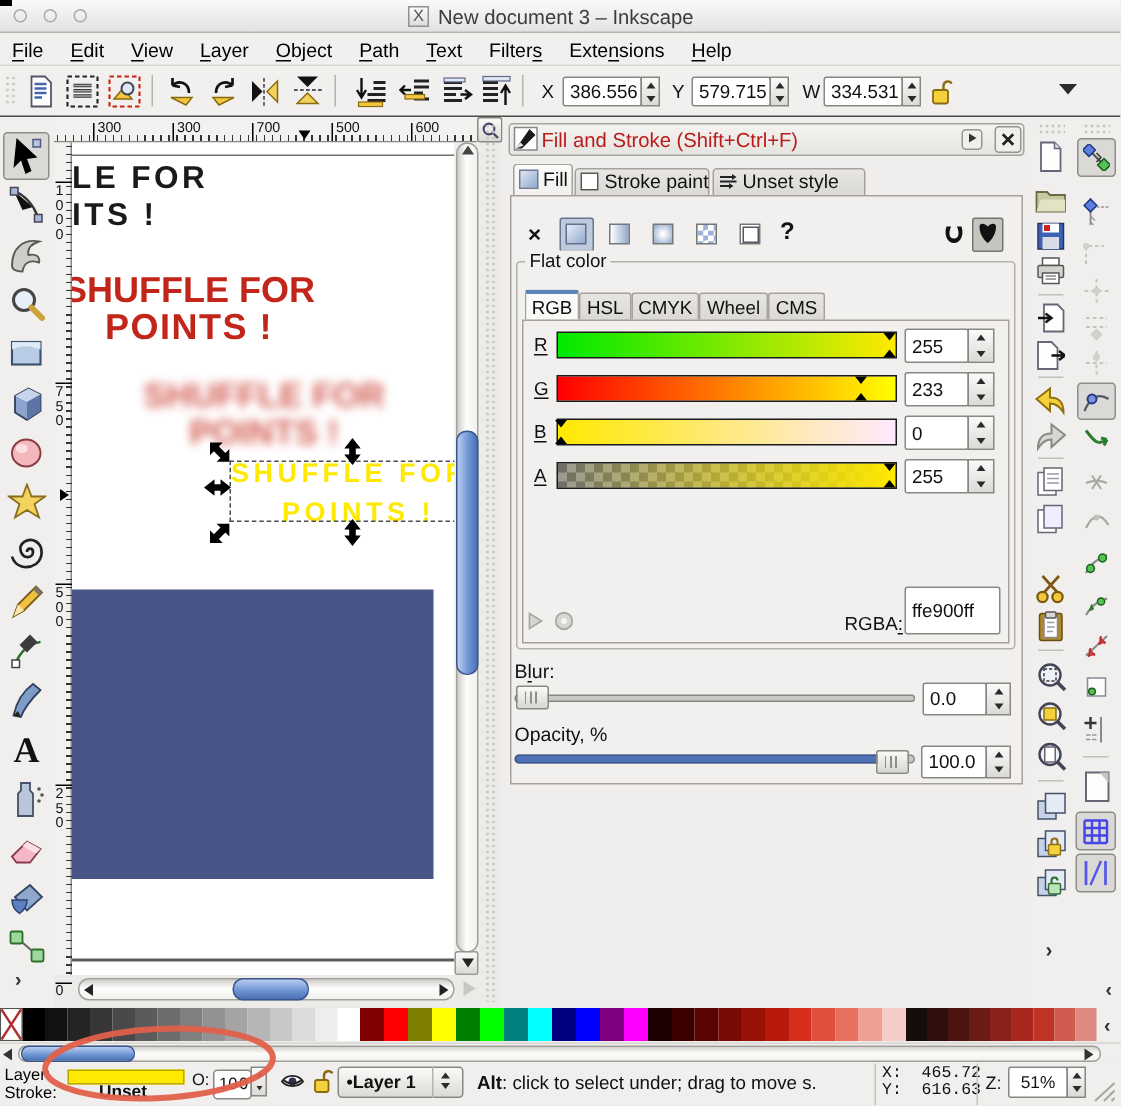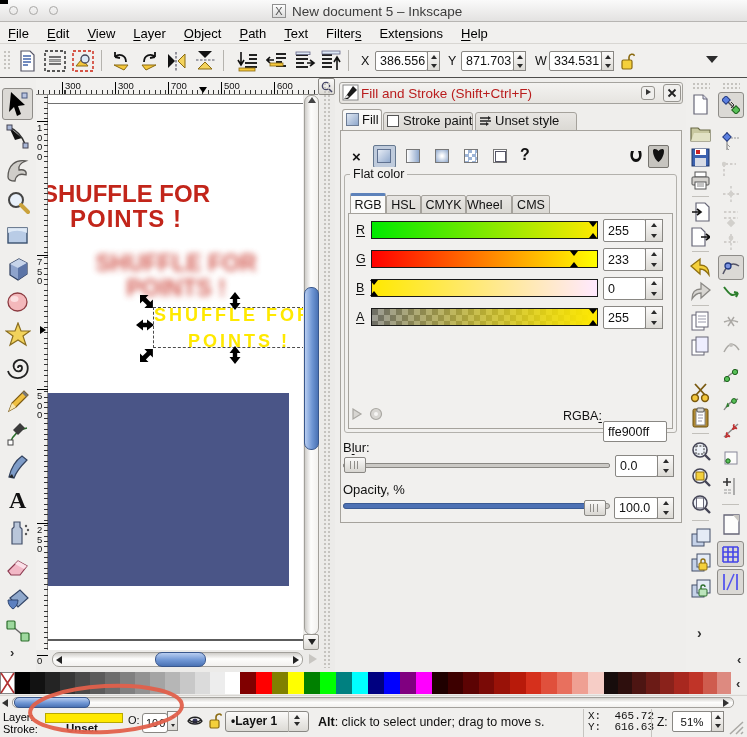--- a/index.html
+++ b/index.html
@@ -15,21 +15,21 @@
 u{text-decoration:underline;text-underline-offset:2px}
 </style></head>
 <body>
 
 <div class="ab" style="left:0;top:0;width:747px;height:22px;background:linear-gradient(#fafafa,#e3e2e1);border-bottom:1px solid #b7b5b2"></div>
 <div class="ab" style="left:0;top:0;width:8px;height:4px;background:#000"></div>
 <div class="ab" style="left:9px;top:6px;width:9px;height:9px;border:1px solid #a9a8a6;border-radius:50%"></div>
 <div class="ab" style="left:29px;top:6px;width:9px;height:9px;border:1px solid #a9a8a6;border-radius:50%"></div>
 <div class="ab" style="left:49px;top:6px;width:9px;height:9px;border:1px solid #a9a8a6;border-radius:50%"></div>
 <div class="ab" style="left:272px;top:4px;width:14px;height:14px;background:linear-gradient(#fdfdfd,#dcdcdc);border:1px solid #909090;color:#555;font-size:11px;text-align:center;line-height:13px">X</div>
-<div class="ab" style="left:292px;top:4px;font-size:13.5px;color:#3c3c3c">New document 5 – Inkscape</div>
+<div class="ab" style="left:292px;top:4px;font-size:13.5px;color:#3c3c3c">New document 3 – Inkscape</div>
 
 <div class="ab" style="left:0;top:22px;width:747px;height:22px;background:#f1f0ee;border-bottom:1px solid #d8d6d2;font-size:13px;color:#000;white-space:nowrap"><span class="mitem" style="padding-left:8px"><u>F</u>ile</span><span class="mitem"><u>E</u>dit</span><span class="mitem"><u>V</u>iew</span><span class="mitem"><u>L</u>ayer</span><span class="mitem"><u>O</u>bject</span><span class="mitem"><u>P</u>ath</span><span class="mitem"><u>T</u>ext</span><span class="mitem">Filter<u>s</u></span><span class="mitem">Exte<u>n</u>sions</span><span class="mitem"><u>H</u>elp</span></div>
 
 <div class="ab" id="toolbar" style="left:0;top:44px;width:747px;height:33px;background:#f1f0ee"></div>
 <div class="ab" style="left:0;top:77px;width:747px;height:1px;background:#4e4d4b"></div>
 <div class="grip" style="left:3px;top:50px;width:7px;height:21px"></div>
 
 <div id="tbicons">
 <svg class="ab" style="left:17px;top:50px" width="20" height="22" viewBox="0 0 20 22">
       <path d="M4 1 L13 1 L17 5 L17 21 L4 21 Z" fill="#fff" stroke="#556" stroke-width="1.2"></path>
@@ -87,21 +87,21 @@
 <div class="sep" style="left:101px;top:50px;height:21px"></div>
 <div class="sep" style="left:223px;top:50px;height:21px"></div>
 <div class="sep" style="left:348px;top:50px;height:21px"></div>
 <div class="ab" style="left:361px;top:54px;font-size:12.5px">X</div>
 <div class="entry" style="left:375px;top:51px;width:53px;height:20px">386.556</div>
 <div class="spin" style="left:427px;top:51px;width:13px;height:20px">
     <span class="up"></span>
     <span class="dn"></span>
   </div>
 <div class="ab" style="left:448px;top:54px;font-size:12.5px">Y</div>
-<div class="entry" style="left:461px;top:51px;width:53px;height:20px">871.703</div>
+<div class="entry" style="left:461px;top:51px;width:53px;height:20px">579.715</div>
 <div class="spin" style="left:513px;top:51px;width:13px;height:20px">
     <span class="up"></span>
     <span class="dn"></span>
   </div>
 <div class="ab" style="left:535px;top:54px;font-size:12.5px">W</div>
 <div class="entry" style="left:549px;top:51px;width:53px;height:20px">334.531</div>
 <div class="spin" style="left:601px;top:51px;width:13px;height:20px">
     <span class="up"></span>
     <span class="dn"></span>
   </div>
@@ -222,20 +222,21 @@
 <div class="ab" style="left:37px;top:655px;width:11px;height:1px;background:#000"></div>
 <div class="ab" style="left:37px;top:656px;width:8px;font-size:9.5px;line-height:9.5px">0</div>
 <div class="ab" style="left:40px;top:326px;width:0;height:0;border-top:4px solid transparent;border-bottom:4px solid transparent;border-left:6px solid #000"></div>
 </div>
 
 <div class="ab" id="canvas" style="left:48px;top:95px;width:255px;height:555px;background:#fff;overflow:hidden">
 
   <div class="ab" style="left:0;top:8px;width:255px;height:1px;background:#717171"></div>
   <div class="ab" style="left:0;top:544px;width:255px;height:2px;background:#5c5c5c"></div>
 
+  <div class="ab" style="left:0px;top:11px;font-weight:bold;font-size:21px;letter-spacing:2.3px;color:#1a1a1a;white-space:nowrap;line-height:25px">LE FOR<br>ITS !</div>
 
   <div class="ab" style="left:-22px;top:86px;width:200px;font-weight:bold;font-size:24px;letter-spacing:0px;color:#c2251a;text-align:center;white-space:nowrap;line-height:25px">SHUFFLE FOR<br><span style="letter-spacing:1px">POINTS !</span></div>
 
   <div class="ab" style="left:13px;top:156px;width:230px;font-weight:bold;font-size:23px;color:#cc4237;text-align:center;white-space:nowrap;line-height:25px;filter:blur(3.2px);opacity:.85">SHUFFLE FOR<br>POINTS !</div>
 
   <div class="ab" style="left:106px;top:208px;width:220px;font-weight:bold;font-size:18px;letter-spacing:3px;color:#ffe900;white-space:nowrap;line-height:25.5px">SHUFFLE FOR<br><span style="margin-left:34px">POINTS !</span></div>
 
   <div class="ab" style="left:105px;top:212px;width:152px;height:41px;border:1px dashed #4c4c4c"></div>
 
   <svg class="ab" style="left:88px;top:196px" width="170" height="75" viewBox="0 0 170 75">
@@ -319,21 +320,21 @@
 <svg class="ab" style="left:651px;top:148px" width="15" height="16" viewBox="0 0 15 16">
       <path d="M2 3 C2 0 6 1 7.5 3 C9 1 13 0 13 3 C13 9 9 13 7.5 14 C6 13 2 9 2 3 Z" fill="#111"></path>
     </svg>
 
 <div class="ab" style="left:344px;top:174px;width:333px;height:259px;border:1px solid #b3b1ac;border-radius:3px"></div>
 <div class="ab" style="left:350px;top:167px;background:#f1f0ee;padding:0 3px;font-size:12.5px">Flat color</div>
 
 <div class="ab" style="left:350px;top:193px;width:36px;height:21px;background:#fafaf9;border:1px solid #a5a29c;border-bottom:none;border-top:3px solid #5d82ba;border-radius:2px 2px 0 0;font-size:12.5px;text-align:center;line-height:18px">RGB</div>
 <div class="ab" style="left:386px;top:195px;width:35px;height:19px;background:linear-gradient(#e8e6e3,#dbd9d4);border:1px solid #a5a29c;border-radius:2px 2px 0 0;font-size:12.5px;text-align:center;line-height:18px">HSL</div>
 <div class="ab" style="left:421px;top:195px;width:45px;height:19px;background:linear-gradient(#e8e6e3,#dbd9d4);border:1px solid #a5a29c;border-radius:2px 2px 0 0;font-size:12.5px;text-align:center;line-height:18px">CMYK</div>
-<div class="ab" style="left:466px;top:195px;width:46px;height:19px;background:linear-gradient(#e8e6e3,#dbd9d4);border:1px solid #a5a29c;border-radius:2px 2px 0 0;font-size:12.5px;line-height:18px">Wheel</div>
+<div class="ab" style="left:466px;top:195px;width:46px;height:19px;background:linear-gradient(#e8e6e3,#dbd9d4);border:1px solid #a5a29c;border-radius:2px 2px 0 0;font-size:12.5px;text-align:center;line-height:18px">Wheel</div>
 <div class="ab" style="left:512px;top:195px;width:38px;height:19px;background:linear-gradient(#e8e6e3,#dbd9d4);border:1px solid #a5a29c;border-radius:2px 2px 0 0;font-size:12.5px;text-align:center;line-height:18px">CMS</div>
 <div class="ab" style="left:348px;top:213px;width:325px;height:216px;background:#f1f0ee;border:1px solid #a5a29c"></div>
 
 <div id="sliders">
 <div class="ab" style="left:356px;top:223px;font-size:12.5px"><u>R</u></div>
 <div class="ab" style="left:371px;top:221px;width:227px;height:18px;border:1px solid #1a1a1a;background:linear-gradient(to right,rgb(0,233,0),rgb(255,233,0))"></div>
 <div class="ab" style="left:589px;top:222px;width:0;height:0;border-left:4px solid transparent;border-right:4px solid transparent;border-top:5px solid #000"></div>
 <div class="ab" style="left:589px;top:233px;width:0;height:0;border-left:4px solid transparent;border-right:4px solid transparent;border-bottom:5px solid #000"></div>
 <div class="entry" style="left:603px;top:219px;width:43px;height:23px">255</div>
 <div class="spin" style="left:645px;top:219px;width:18px;height:23px">
@@ -370,21 +371,21 @@
 </div>
 
 <svg class="ab" style="left:350px;top:407px" width="14" height="14" viewBox="0 0 14 14">
       <path d="M3 2 L11 7 L3 12 Z" fill="#d8d6d2" stroke="#a9a7a2" stroke-width="1.2"></path>
     </svg>
 <svg class="ab" style="left:369px;top:407px" width="14" height="14" viewBox="0 0 14 14">
       <circle cx="7" cy="7" r="5.5" fill="#d8d6d2" stroke="#a9a7a2" stroke-width="1.2"></circle>
       <circle cx="7" cy="7" r="2" fill="#f6f5f4"></circle>
     </svg>
 <div class="ab" style="left:563px;top:409px;font-size:12.5px">RGBA<u>:</u></div>
-<div class="entry" style="left:603px;top:421px;width:64px;height:21px">ffe900ff</div>
+<div class="entry" style="left:603px;top:391px;width:64px;height:32px">ffe900ff</div>
 
 <div class="ab" style="left:343px;top:440px;font-size:13px"><u style="text-decoration:none">B</u><u>l</u>ur:</div>
 <div class="ab" style="left:343px;top:463px;width:267px;height:5px;background:#cbc9c5;border:1px solid #8a8884;border-radius:2px"></div>
 <div class="ab" style="left:344px;top:457px;width:22px;height:16px;background:linear-gradient(#fbfaf9,#d8d6d1);border:1px solid #8a8884;border-radius:2px"></div>
 <div class="ab" style="left:350px;top:461px;width:10px;height:8px;background:repeating-linear-gradient(to right,#908e8a 0 1px,transparent 1px 3.5px)"></div>
 <div class="entry" style="left:615px;top:455px;width:43px;height:22px">0.0</div>
 <div class="spin" style="left:657px;top:455px;width:17px;height:22px">
       <span class="up"></span>
       <span class="dn"></span>
     </div>

